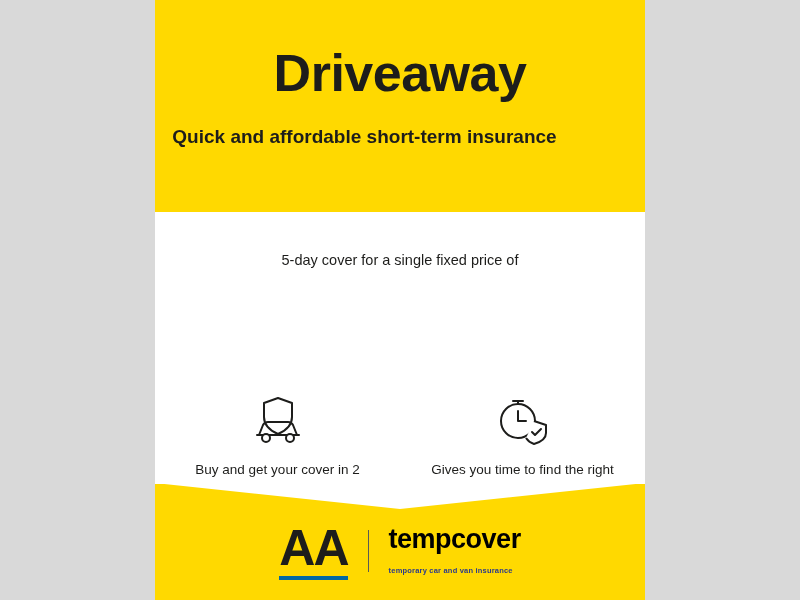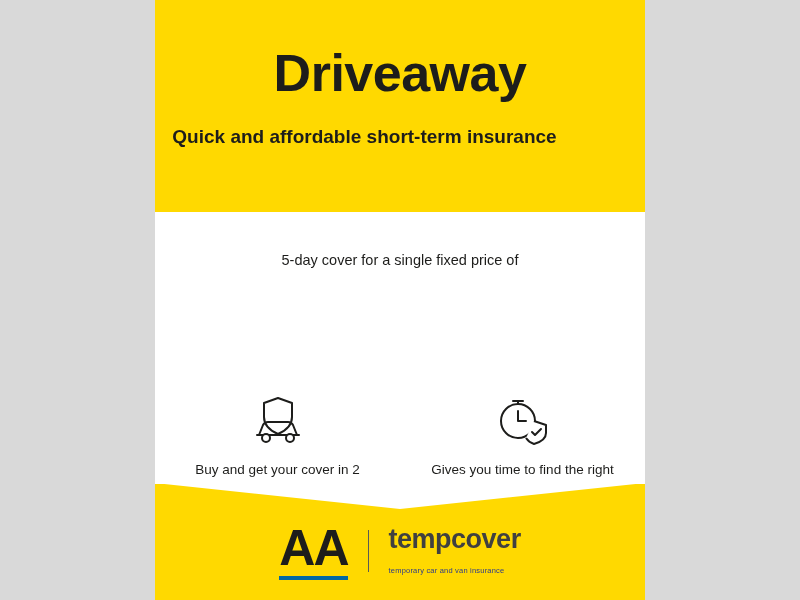--- a/index.html
+++ b/index.html
@@ -195,29 +195,30 @@
     background: #5a5a55;
   }
   .tempcover {
     display: flex;
     flex-direction: column;
     align-items: flex-start;
   }
   .tempcover .tc-name {
     font-size: 27px;
     font-weight: bold;
-    color: #404040;
+    color: #000000;
     letter-spacing: -0.5px;
     line-height: 1;
   }
   .tempcover .tc-tag {
     font-size: 7.5px;
     color: #2b3a8c;
     letter-spacing: 0.2px;
     margin-top: 13px;
+    font-weight: bold;
   }
 </style>
 </head>
 <body>
 
 <div class="stage">
   <div class="poster">
 
     <div class="band-top">
       <div class="notch"></div>

